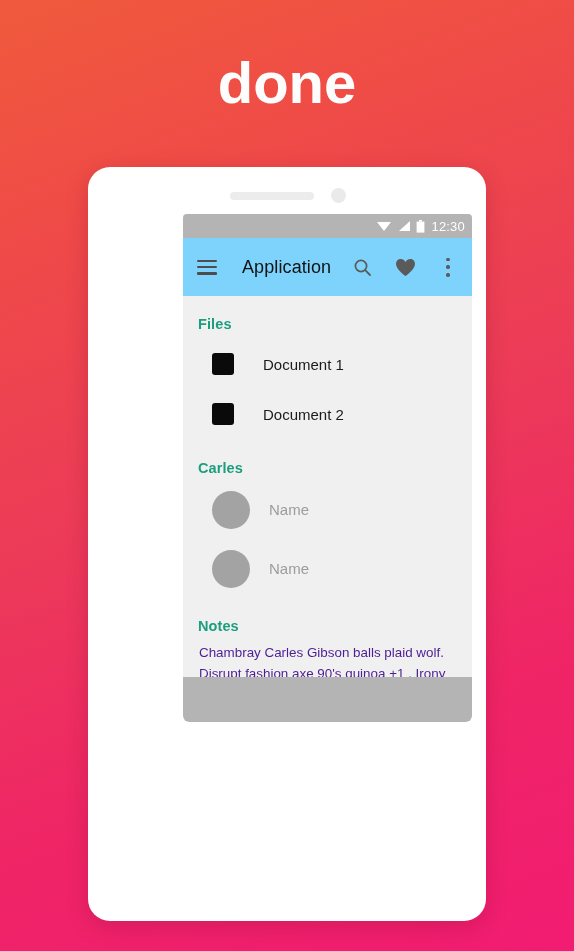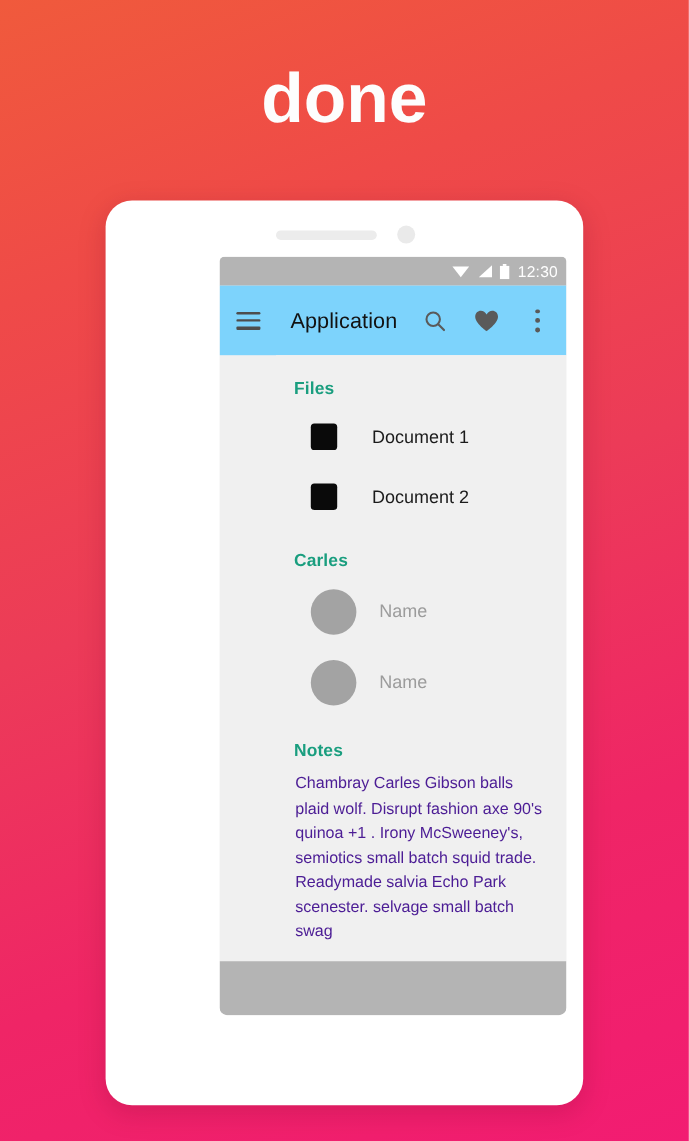--- a/index.html
+++ b/index.html
@@ -74,21 +74,21 @@
     background: #eaeaea;
     border-radius: 50%;
   }
 
   
   .screen {
     position: absolute;
     left: 95px;
     top: 47px;
     width: 289px;
-    height: 632px;
+    height: 508px;
     background: #f0f0f0;
     border-radius: 4px 4px 6px 6px;
     overflow: hidden;
     display: flex;
     flex-direction: column;
   }
 
   
   .statusbar {
     height: 24px;
@@ -177,21 +177,20 @@
     border-radius: 50%;
     background: #5a5a5a;
   }
 
   
   .content {
     flex: 1 1 auto;
     background: #f0f0f0;
     padding: 0 0 17px 0;
     overflow: hidden;
-    margin-left: 47px;
   }
 
   .section-header {
     color: #1a9e7f;
     font-size: 14.5px;
     font-weight: 700;
     padding: 0 0 0 15px;
     letter-spacing: 0.1px;
   }
 

